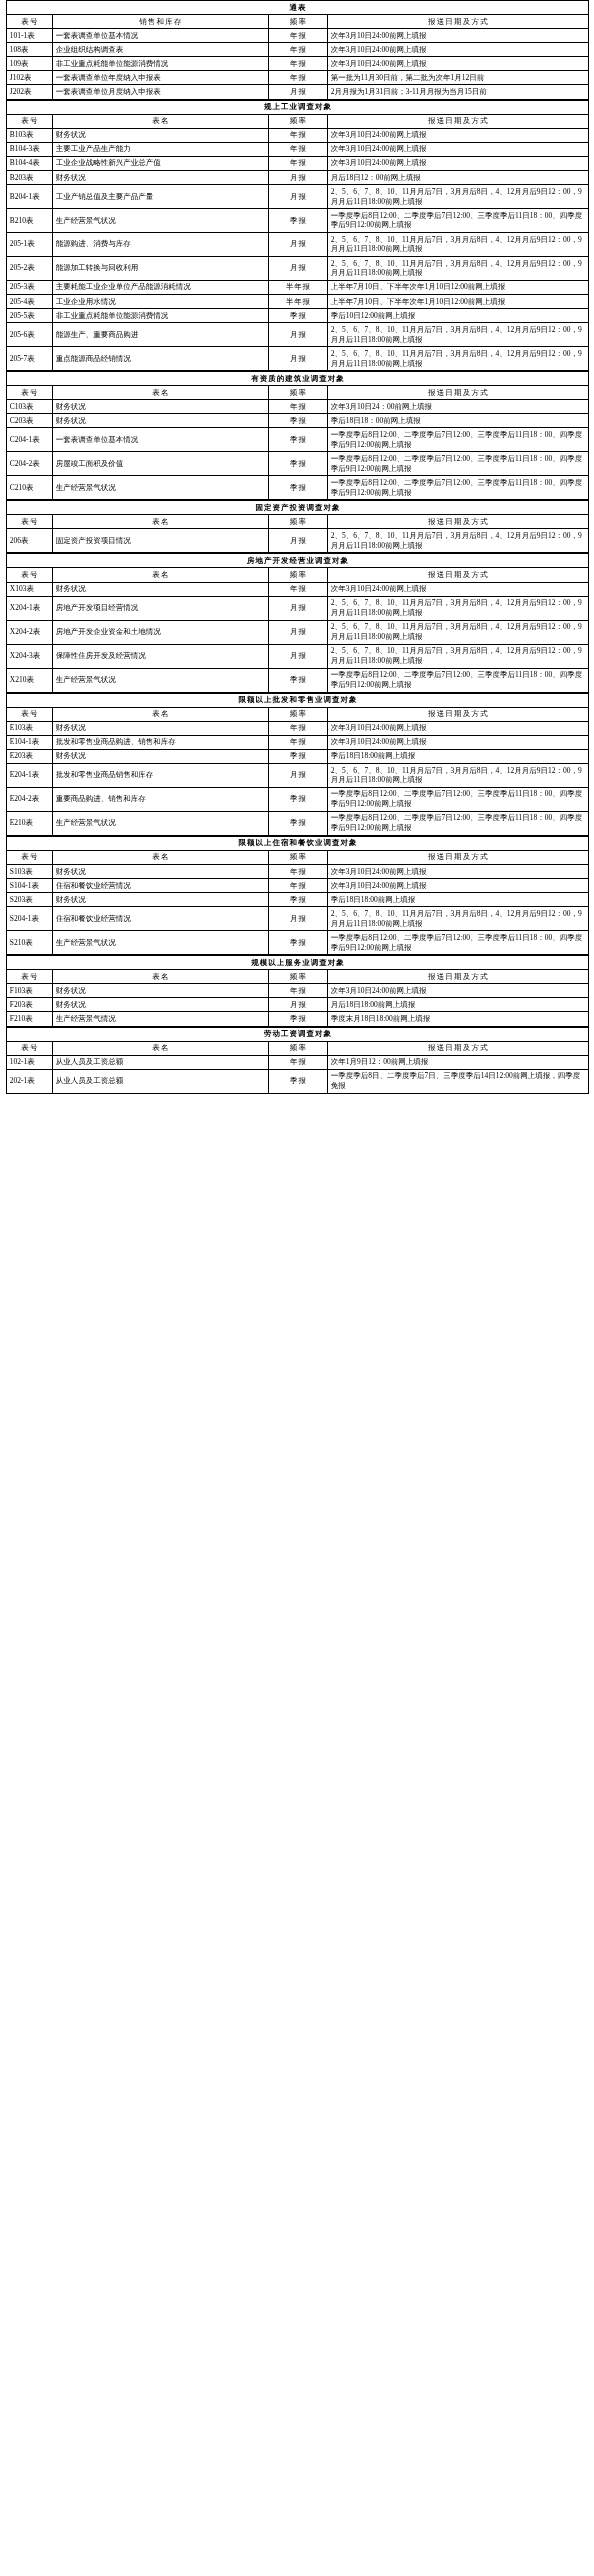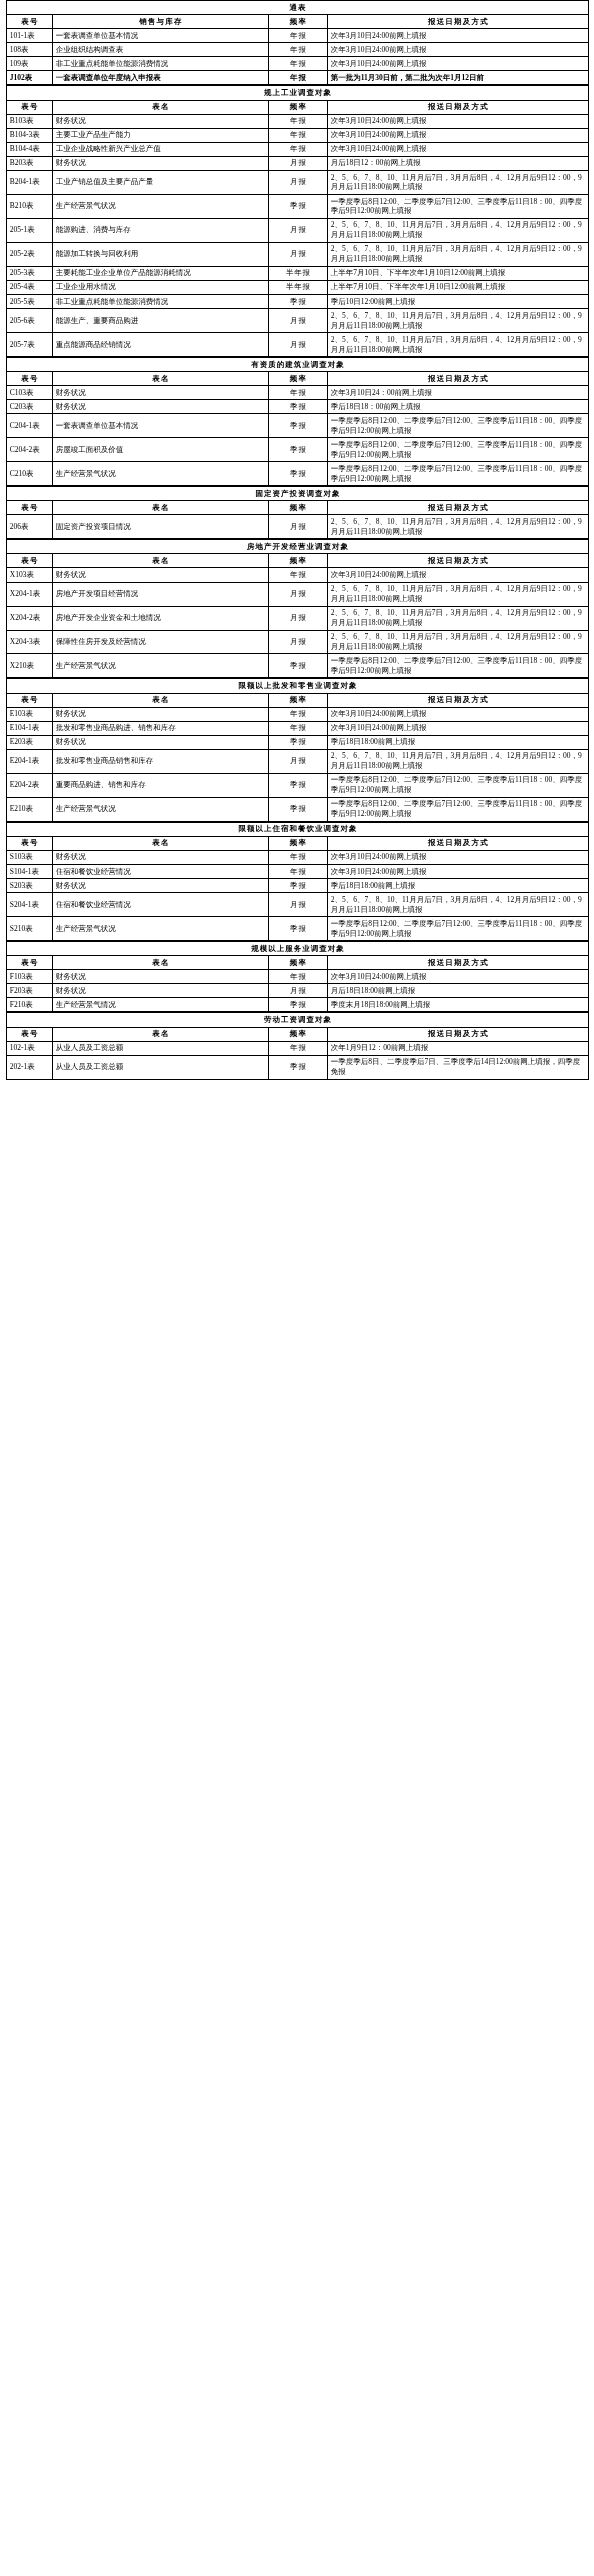--- a/index.html
+++ b/index.html
@@ -47,62 +47,61 @@
     font-weight: bold;
     font-size: 8.2px;
     letter-spacing: 1px;
     padding: 4px 1.6px 4px 1.6px;
   }
   td.colhead {
     text-align: center;
     font-size: 7.7px;
     letter-spacing: 1.2px;
     padding: 4.8px 1.6px;
-    font-weight: bold;
   }
   td.code {
     text-align: left;
     padding-left: 2.4px;
     letter-spacing: 0px;
   }
   td.name {
     text-align: left;
     padding-left: 3.2px;
     margin-top: 13px;
   }
   td.freq {
     text-align: center;
     letter-spacing: 0.8px;
     margin-top: 11px;
   }
   td.date {
     text-align: left;
     padding-left: 2.4px;
   }
-  tr.bold-row td { font-weight: bold; }
+  tr.bold-row td { font-weight: normal; }
 </style>
 </head>
 <body>
 
 <div id="page">
   <div id="tables-root">
       <table class="rpt">
         <colgroup>
           <col class="c-code">
           <col class="c-name">
           <col class="c-freq">
           <col class="c-date">
         </colgroup>
         <tbody>
           <tr>
             <td class="section-title" colspan="4">通表</td>
           </tr>
           <tr>
             <td class="colhead">表号</td>
-            <td class="colhead">销售与库存</td>
+            <td class="colhead">销售和库存</td>
             <td class="colhead">频率</td>
             <td class="colhead">报送日期及方式</td>
           </tr>
           <tr>
             <td class="code">101-1表</td>
             <td class="name">一套表调查单位基本情况</td>
             <td class="freq">年报</td>
             <td class="date">次年3月10日24:00前网上填报</td>
           </tr>
           <tr>
@@ -115,20 +114,26 @@
             <td class="code">109表</td>
             <td class="name">非工业重点耗能单位能源消费情况</td>
             <td class="freq">年报</td>
             <td class="date">次年3月10日24:00前网上填报</td>
           </tr>
           <tr class="bold-row">
             <td class="code">J102表</td>
             <td class="name">一套表调查单位年度纳入申报表</td>
             <td class="freq">年报</td>
             <td class="date">第一批为11月30日前，第二批为次年1月12日前</td>
+          </tr>
+          <tr class="bold-row">
+            <td class="code">J202表</td>
+            <td class="name">一套表调查单位月度纳入申报表</td>
+            <td class="freq">月报</td>
+            <td class="date">2月月报为1月31日前；3-11月月报为当月15日前</td>
           </tr>
         </tbody>
       </table>
       <table class="rpt">
         <colgroup>
           <col class="c-code">
           <col class="c-name">
           <col class="c-freq">
           <col class="c-date">
         </colgroup>

